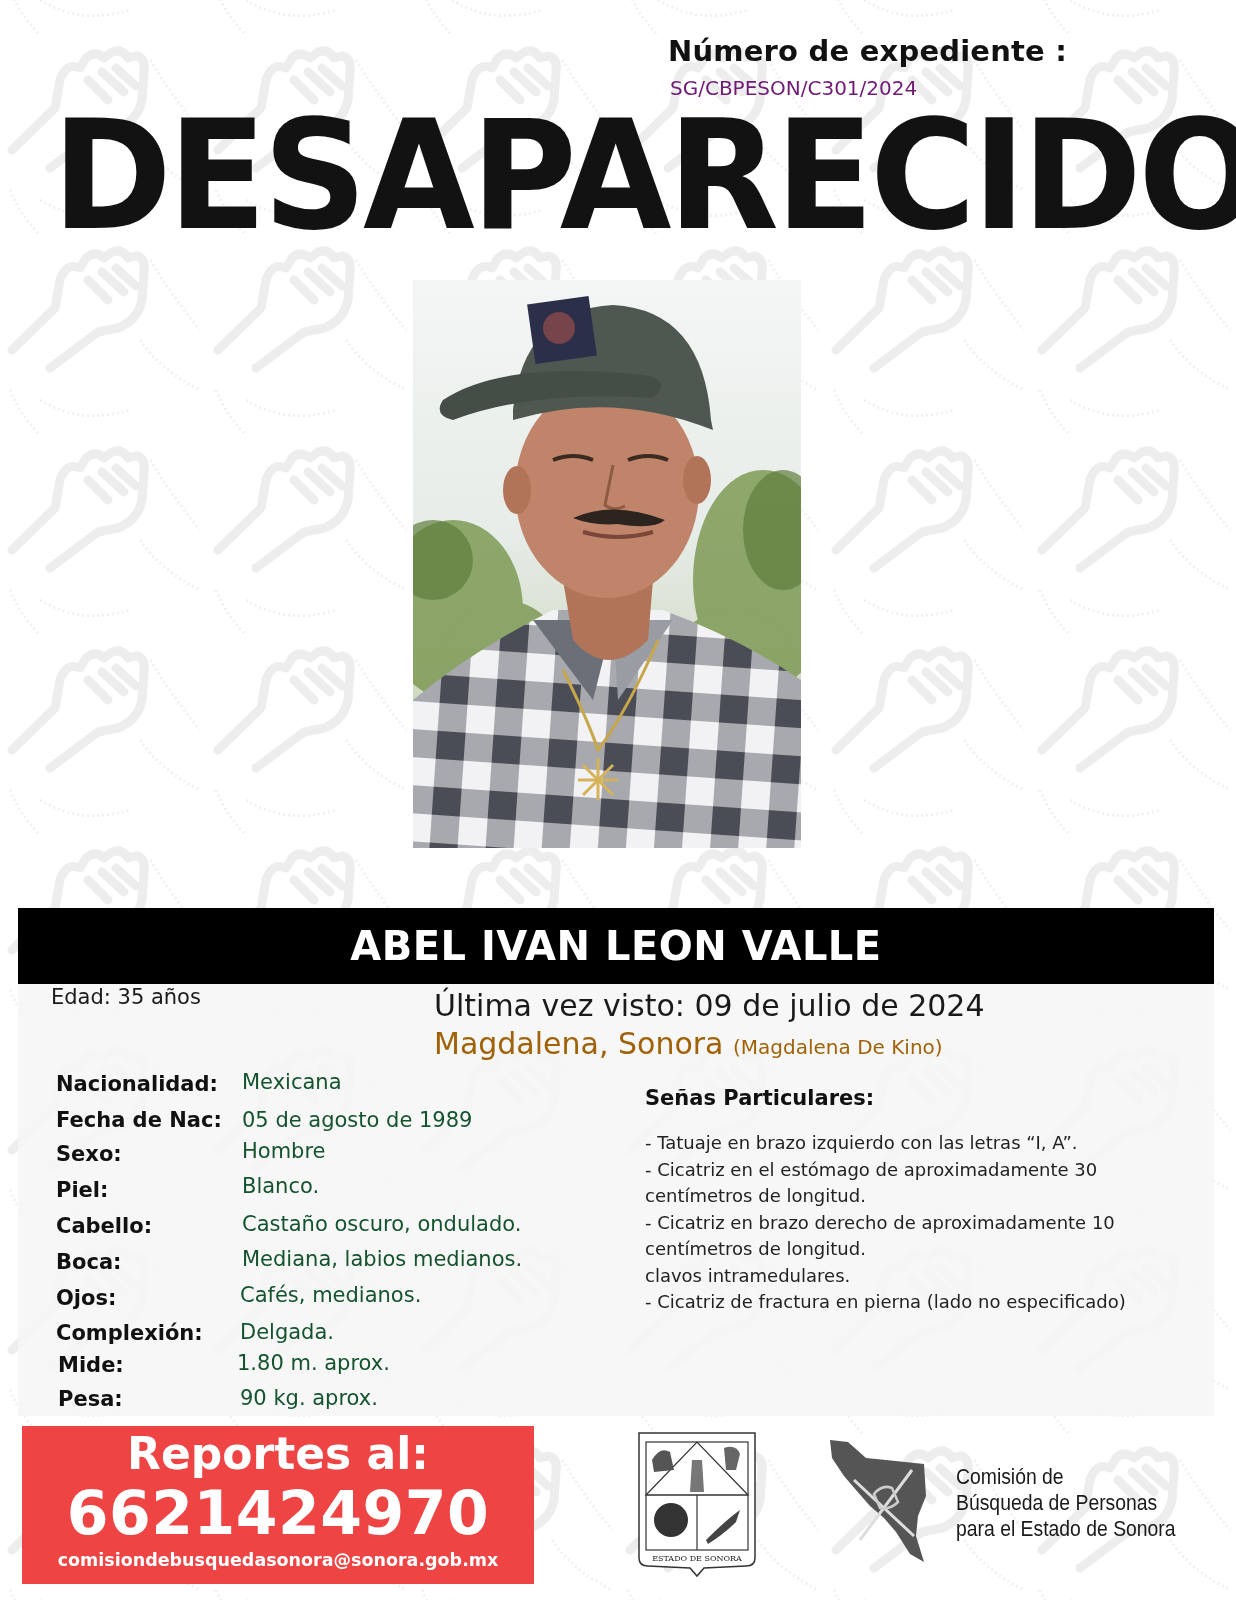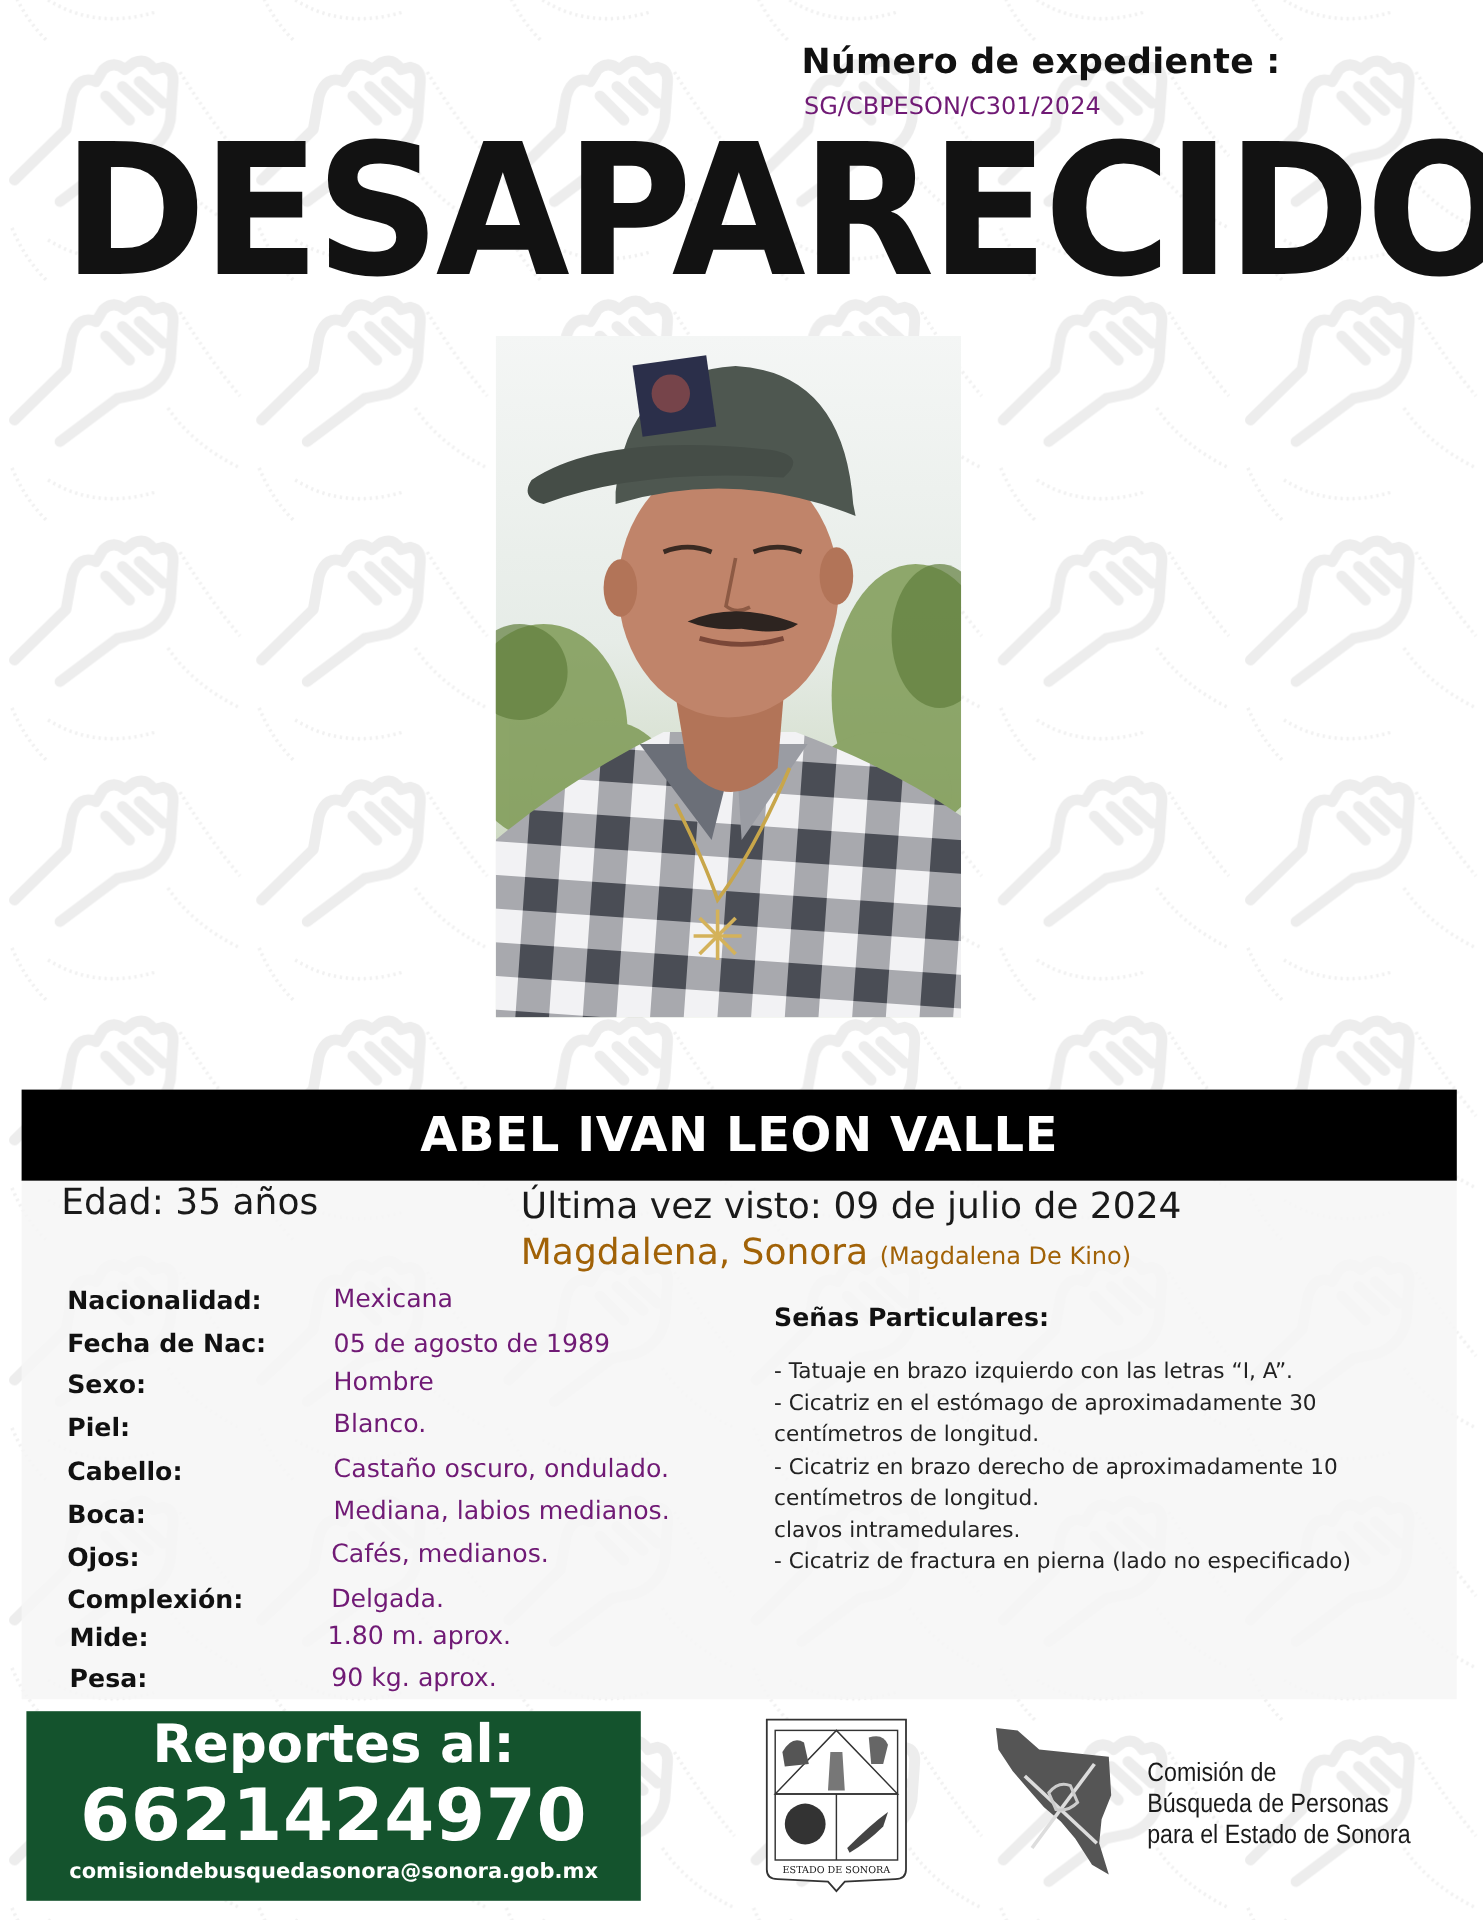--- a/index.html
+++ b/index.html
@@ -33,35 +33,35 @@
       background: #000000; color: #ffffff;
       display: flex; align-items: center; justify-content: center;
       font-size: 40px; font-weight: bold; letter-spacing: 0.5px;
     }
 
     .info-panel {
       left: 18px; top: 984px; width: 1196px; height: 432px;
       background: rgba(246,246,246,0.85);
     }
 
-    .edad { left: 51px; top: 985px; font-size: 30px; color: #1a1a1a; }
+    .edad { left: 51px; top: 985px; font-size: 21px; color: #1a1a1a; }
     .ultima { left: 434px; top: 988px; font-size: 30px; color: #1a1a1a; }
     .lugar { left: 434px; top: 1026px; font-size: 30px; color: #a16207; }
     .lugar .sub { font-size: 20px; }
 
     .attr-label { position: absolute; left: 56px; font-size: 21px; font-weight: bold; color: #111; }
-    .attr-value { position: absolute; font-size: 21px; color: #701a75; margin-left: 36px; }
+    .attr-value { position: absolute; font-size: 21px; color: #14532d; }
 
     .senas-title { left: 645px; top: 1086px; font-size: 21px; font-weight: bold; color: #111; }
     .senas-list { left: 645px; top: 1130px; width: 560px; font-size: 18px; line-height: 26.5px; color: #222; }
     .senas-list div { margin: 0; }
 
     .report-box {
       left: 22px; top: 1426px; width: 512px; height: 158px;
-      background: #14532d; color: #fff; text-align: center;
+      background: #ef4444; color: #fff; text-align: center;
     }
     .report-title { position: absolute; left: 0; width: 100%; top: 2px; font-size: 44px; font-weight: bold; }
     .report-phone { position: absolute; left: 0; width: 100%; top: 52px; font-size: 60px; font-weight: bold; letter-spacing: 0.5px; }
     .report-email { position: absolute; left: 0; width: 100%; top: 124px; font-size: 17.5px; font-weight: bold; }
 
     .shield { left: 636px; top: 1430px; width: 122px; height: 148px; }
     .comision-logo { left: 826px; top: 1436px; width: 112px; height: 128px; }
     .comision-text { left: 956px; top: 1464px; font-size: 22px; line-height: 26px; color: #1a1a1a; font-family: "Liberation Sans", sans-serif; transform: scaleX(0.88); transform-origin: left top; white-space: nowrap; }
   </style>
 </head>

